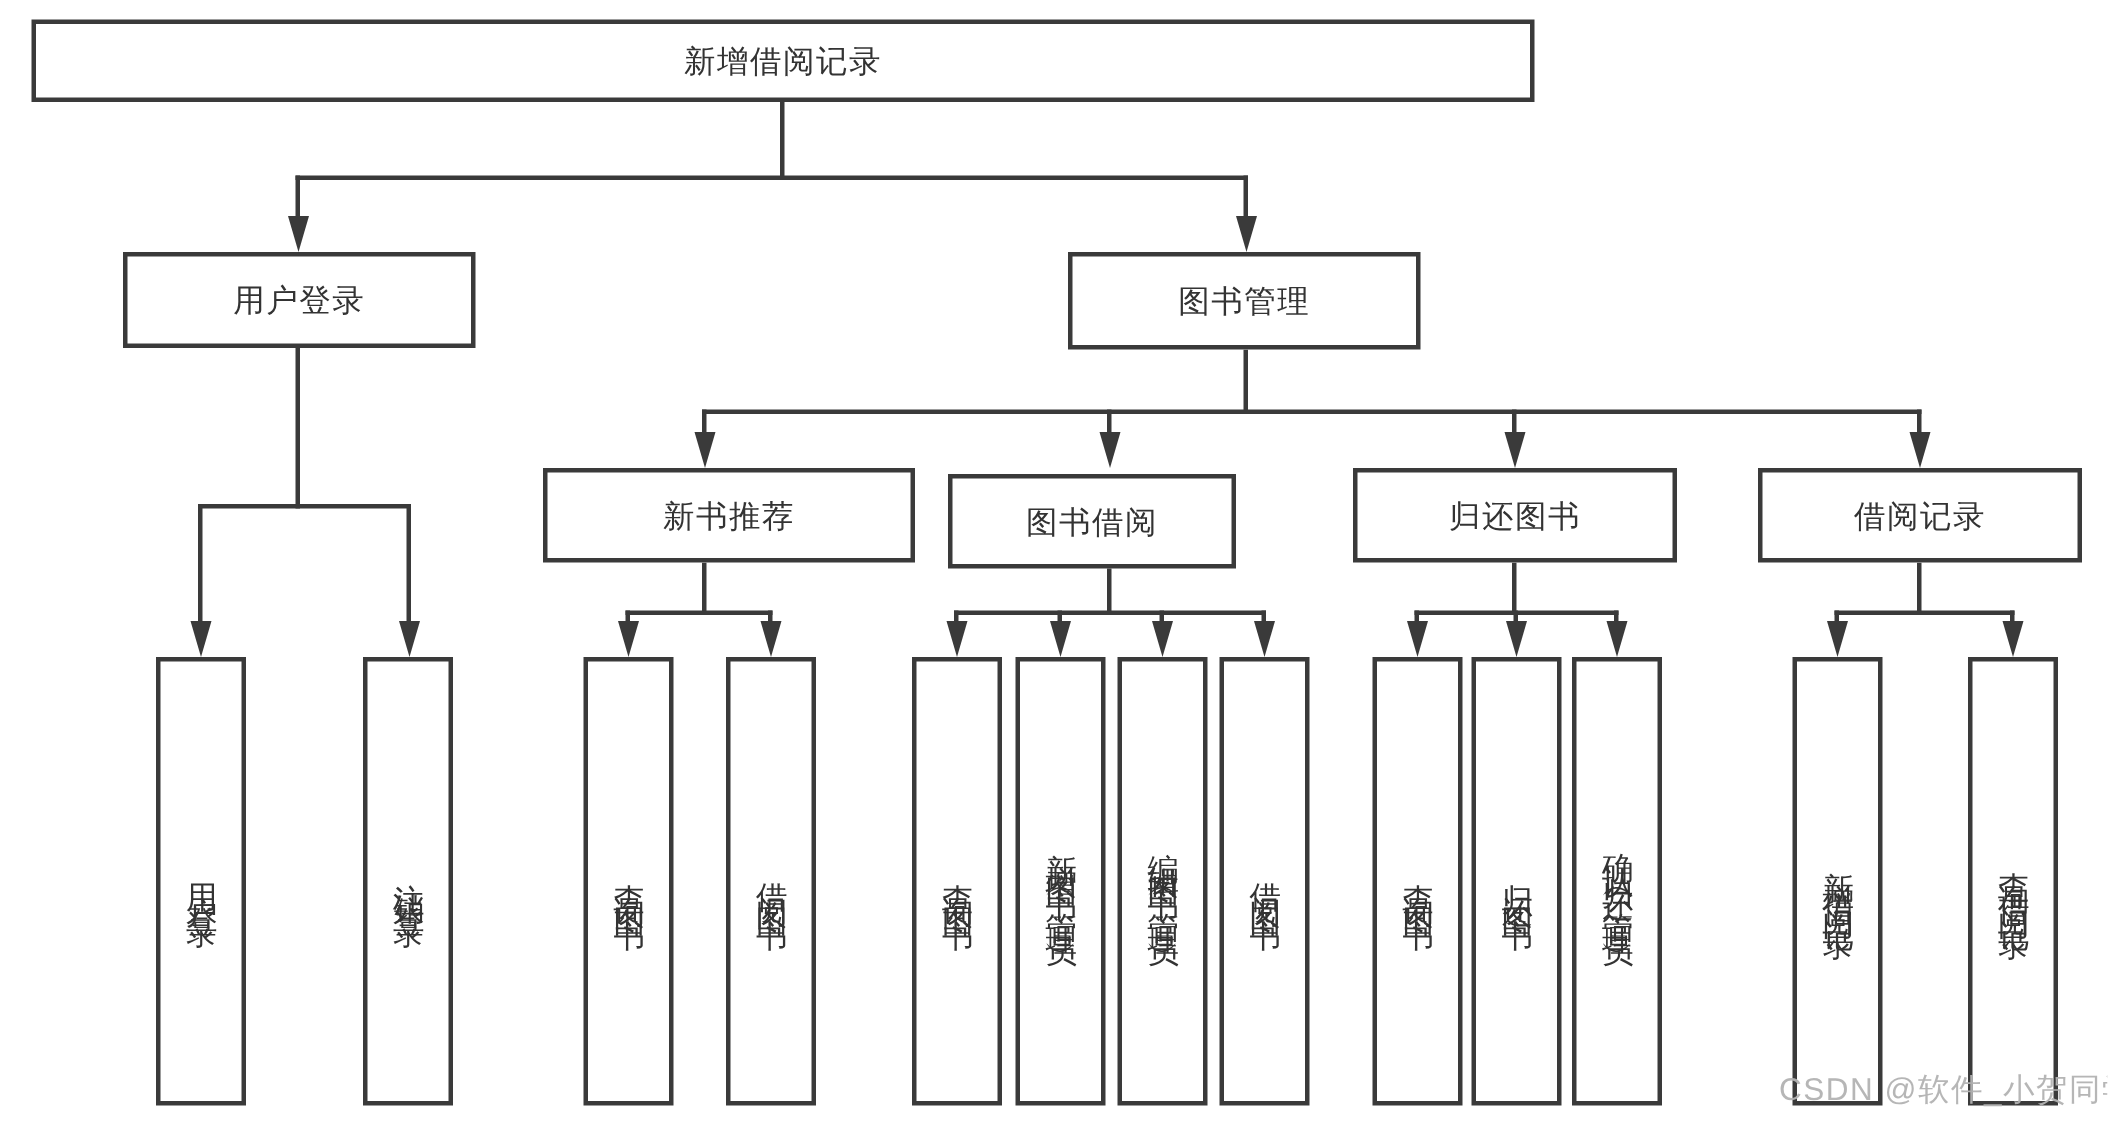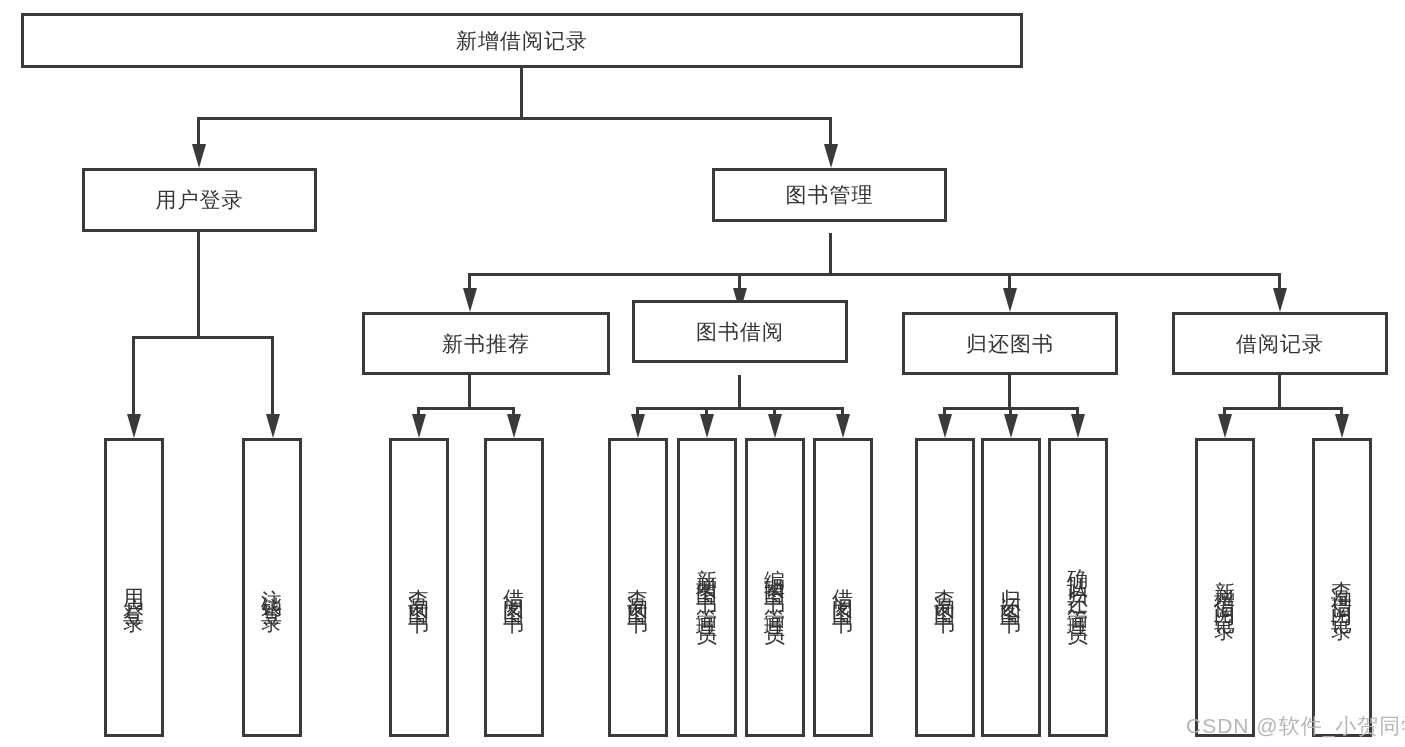--- a/index.html
+++ b/index.html
@@ -63,42 +63,42 @@
   <div class="box h" style="left:21px; top:13px; width:1002px; height:55px;">新增借阅记录</div>
 
   <div class="line" style="left:520px; top:68px; width:3px; height:52px;"></div>
   <div class="line" style="left:197px; top:117px; width:635px; height:3px;"></div>
   <div class="line" style="left:197px; top:117px; width:3px; height:30px;"></div>
   <div class="line" style="left:829px; top:117px; width:3px; height:30px;"></div>
   <div class="arrow" style="left:192px; top:144px;"></div>
   <div class="arrow" style="left:824px; top:144px;"></div>
 
   <div class="box h" style="left:82px; top:168px; width:235px; height:64px;">用户登录</div>
-  <div class="box h" style="left:712px; top:168px; width:235px; height:54px;">图书管理</div>
+  <div class="box h" style="left:712px; top:168px; width:235px; height:65px;">图书管理</div>
 
   <div class="line" style="left:197px; top:232px; width:3px; height:107px;"></div>
   <div class="line" style="left:132px; top:336px; width:142px; height:3px;"></div>
   <div class="line" style="left:132px; top:336px; width:3px; height:80px;"></div>
   <div class="line" style="left:271px; top:336px; width:3px; height:80px;"></div>
   <div class="arrow" style="left:127px; top:414px;"></div>
   <div class="arrow" style="left:266px; top:414px;"></div>
 
   <div class="line" style="left:829px; top:233px; width:3px; height:43px;"></div>
   <div class="line" style="left:468px; top:273px; width:813px; height:3px;"></div>
   <div class="line" style="left:468px; top:273px; width:3px; height:17px;"></div>
   <div class="line" style="left:738px; top:273px; width:3px; height:17px;"></div>
   <div class="line" style="left:1008px; top:273px; width:3px; height:17px;"></div>
   <div class="line" style="left:1278px; top:273px; width:3px; height:17px;"></div>
   <div class="arrow" style="left:463px; top:288px;"></div>
   <div class="arrow" style="left:733px; top:288px;"></div>
   <div class="arrow" style="left:1003px; top:288px;"></div>
   <div class="arrow" style="left:1273px; top:288px;"></div>
 
   <div class="box h" style="left:362px; top:312px; width:248px; height:63px;">新书推荐</div>
-  <div class="box h" style="left:632px; top:300px; width:216px; height:63px;">图书借阅</div>
+  <div class="box h" style="left:632px; top:316px; width:192px; height:63px;">图书借阅</div>
   <div class="box h" style="left:902px; top:312px; width:216px; height:63px;">归还图书</div>
   <div class="box h" style="left:1172px; top:312px; width:216px; height:63px;">借阅记录</div>
 
   <div class="line" style="left:468px; top:375px; width:3px; height:35px;"></div>
   <div class="line" style="left:417px; top:407px; width:98px; height:3px;"></div>
   <div class="line" style="left:417px; top:407px; width:3px; height:9px;"></div>
   <div class="line" style="left:512px; top:407px; width:3px; height:9px;"></div>
   <div class="arrow" style="left:412px; top:414px;"></div>
   <div class="arrow" style="left:507px; top:414px;"></div>
 

